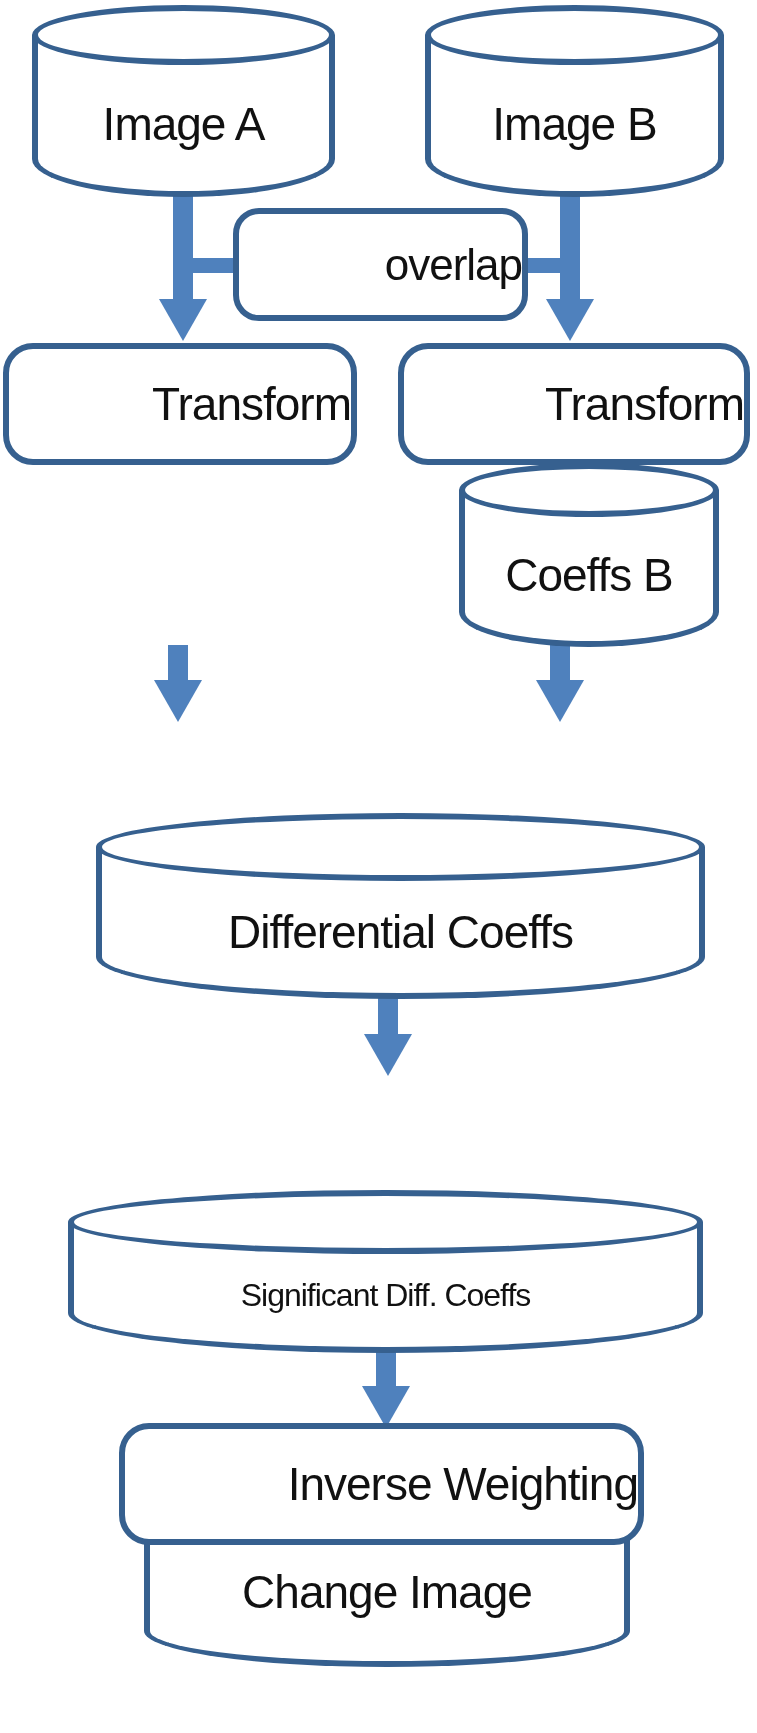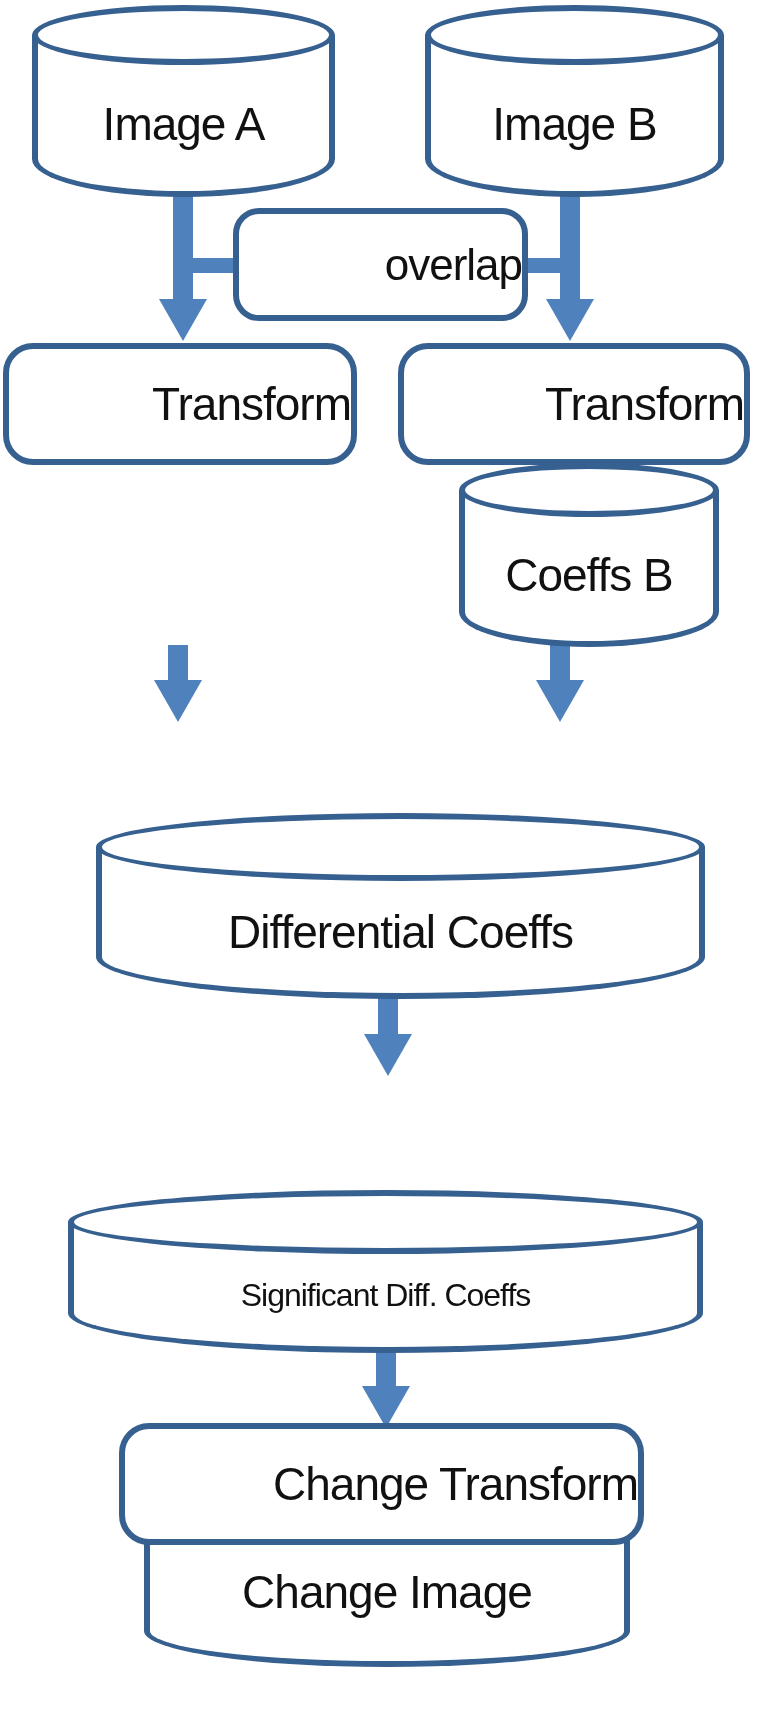--- a/index.html
+++ b/index.html
@@ -156,21 +156,21 @@
 
   <div class="cyl" style="left:68px;top:1190px;width:635px;height:163px;--ry:32px;">
     <div class="cyl-body"></div>
       <div class="cyl-top"></div>
     <div class="cyl-label">
         <span class="lbl" style="font-size:32px;">Significant Diff. Coeffs</span>
       </div>
   </div>
 
   <div class="rbox" style="left:119px;top:1423px;width:525px;height:122px;">
-    <span class="lbl">Change Transform</span>
+    <span class="lbl">Inverse Weighting</span>
   </div>
 
   <div class="cyl" style="left:144px;top:1475px;width:486px;height:192px;text-decoration:underline;--ry:28px;">
     <div class="cyl-body"></div>
       <div class="cyl-top"></div>
     <div class="cyl-label">
         <span class="lbl">Change Image</span>
       </div>
   </div>
 

